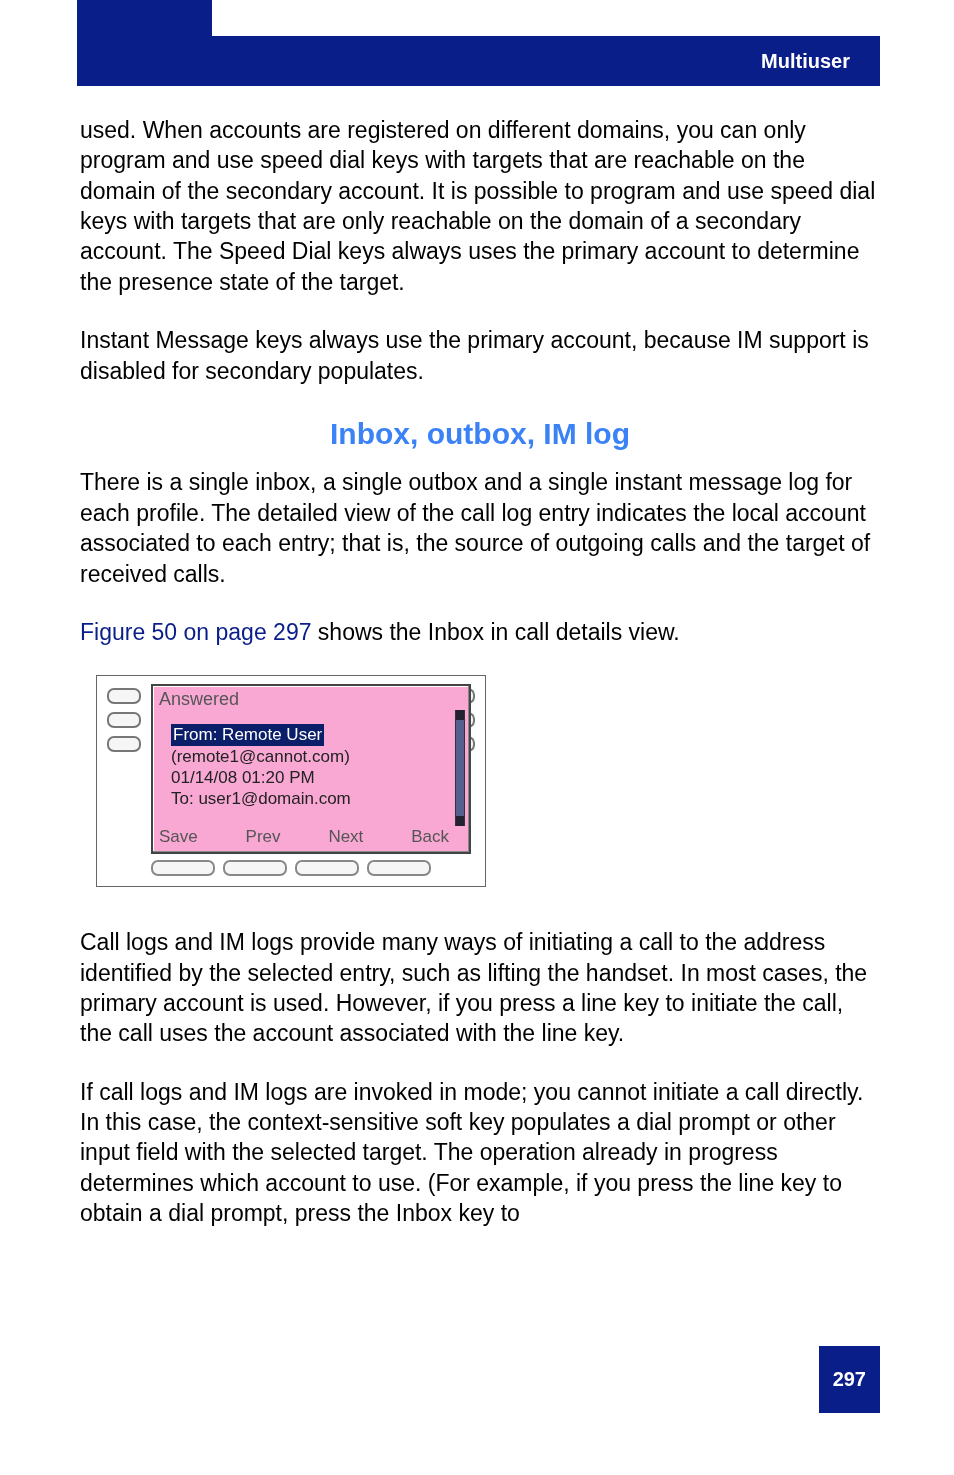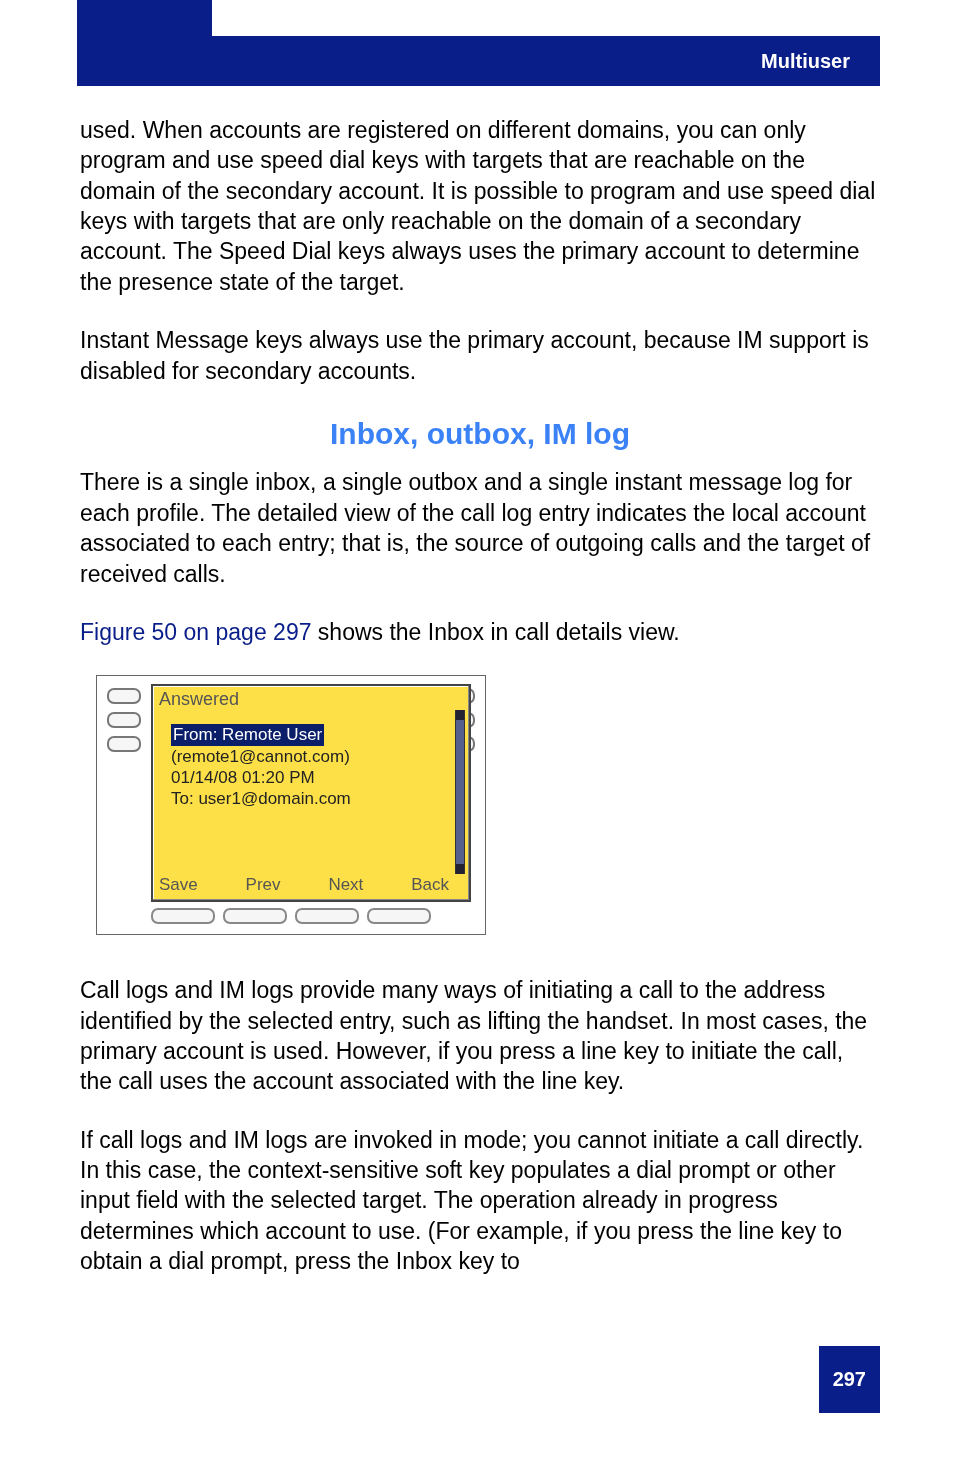--- a/index.html
+++ b/index.html
@@ -64,22 +64,22 @@
     border: 1px solid #666;
     width: 390px;
     margin-left: 16px;
     margin-bottom: 40px;
     background: #fff;
     position: relative;
   }
   .lcd {
     margin: 8px 14px 6px 54px;
     border: 2px solid #444;
-    background: #fde047;
-    height: 218px;
+    background: #f9a8d4;
+    height: 170px;
     position: relative;
     box-shadow: inset -1px -1px 0 #888, inset 1px 1px 0 #fff;
   }
   .lcd-title {
     position: absolute;
     top: 2px; left: 6px;
     color: #555;
     font-family: Verdana, Arial, sans-serif;
     font-size: 18px;
   }
@@ -168,21 +168,21 @@
 
 <div class="left-accent"></div>
 <div class="header-bar">
   <span>Multiuser</span>
 </div>
 
 <div class="content">
 
   <p class="para">used. When accounts are registered on different domains, you can only program and use speed dial keys with targets that are reachable on the domain of the secondary account. It is possible to program and use speed dial keys with targets that are only reachable on the domain of a secondary account. The Speed Dial keys always uses the primary account to determine the presence state of the target.</p>
 
-  <p class="para">Instant Message keys always use the primary account, because IM support is disabled for secondary accounts.</p>
+  <p class="para">Instant Message keys always use the primary account, because IM support is disabled for secondary populates.</p>
 
   <h2 class="h2">Inbox, outbox, IM log</h2>
 
   <p class="para">There is a single inbox, a single outbox and a single instant message log for each profile. The detailed view of the call log entry indicates the local account associated to each entry; that is, the source of outgoing calls and the target of received calls.</p>
 
   <p class="para">
     <span class="link">Figure 50 on page 297</span><span> shows the Inbox in call details view.</span>
   </p>
 
 

